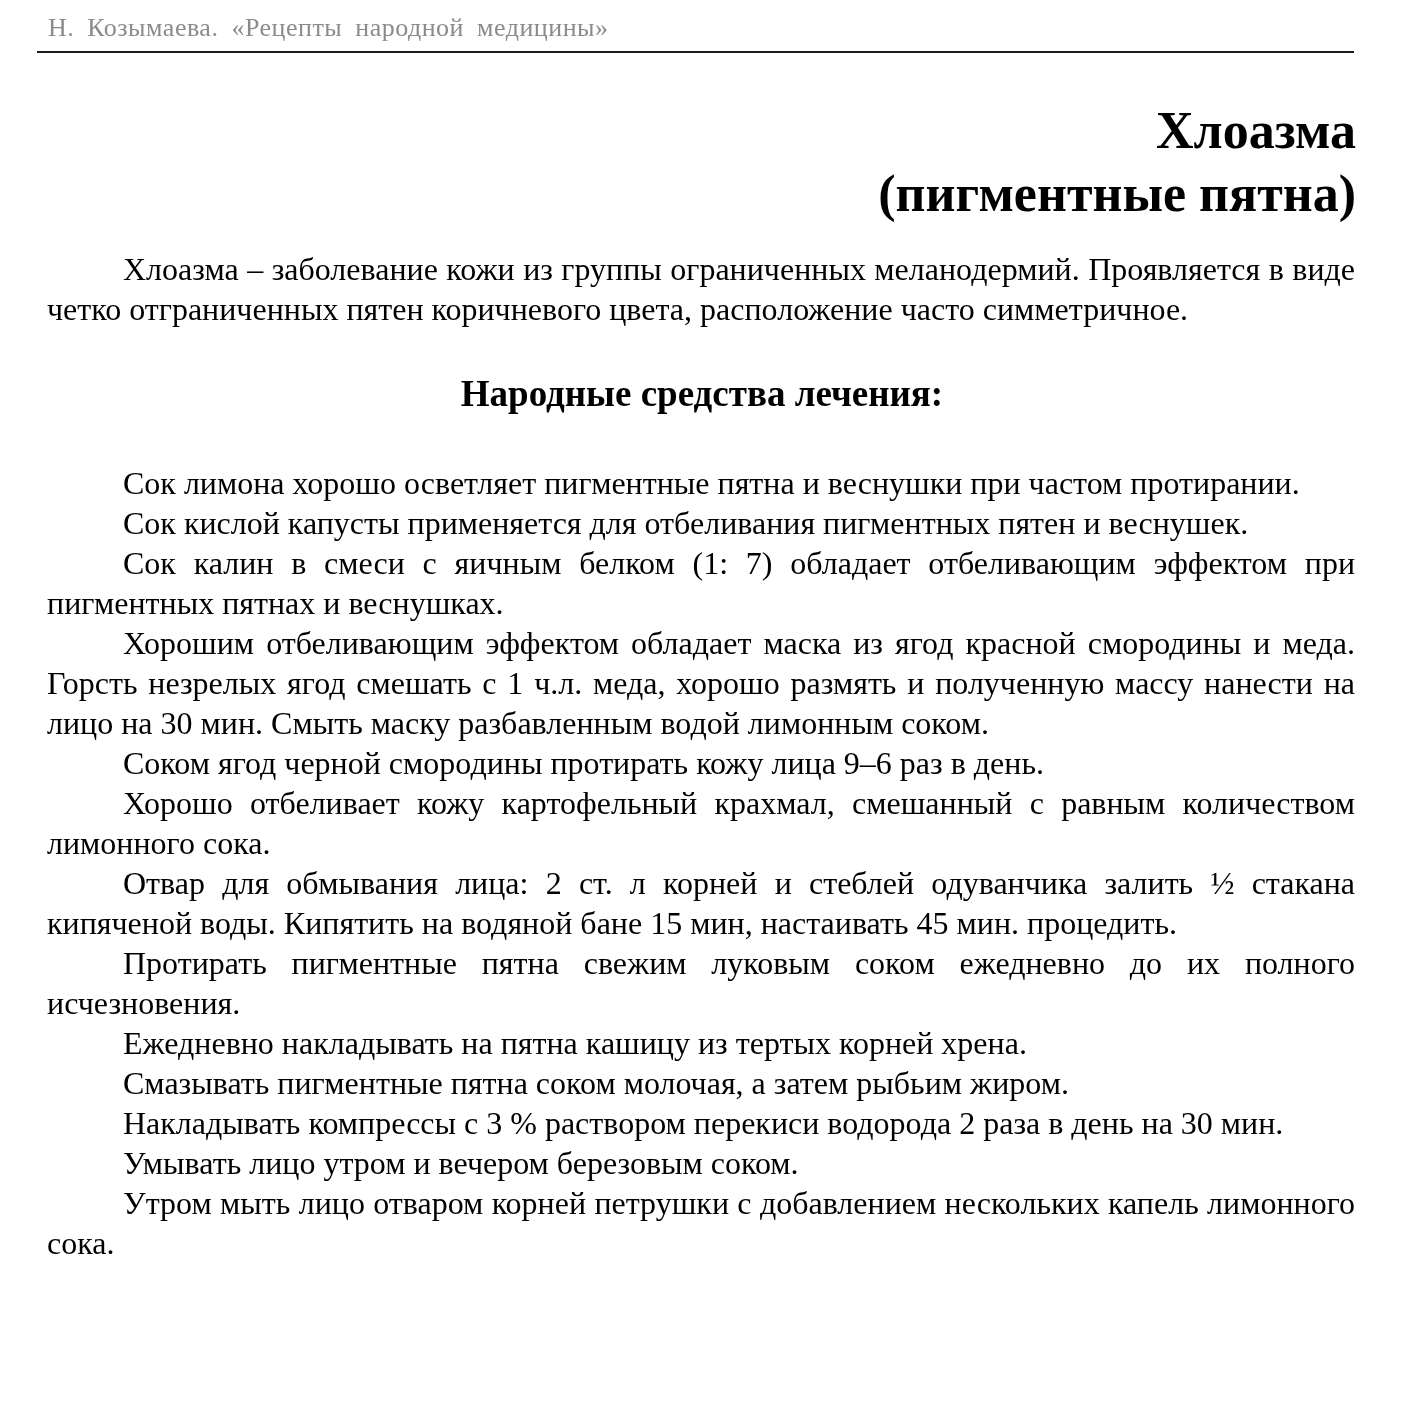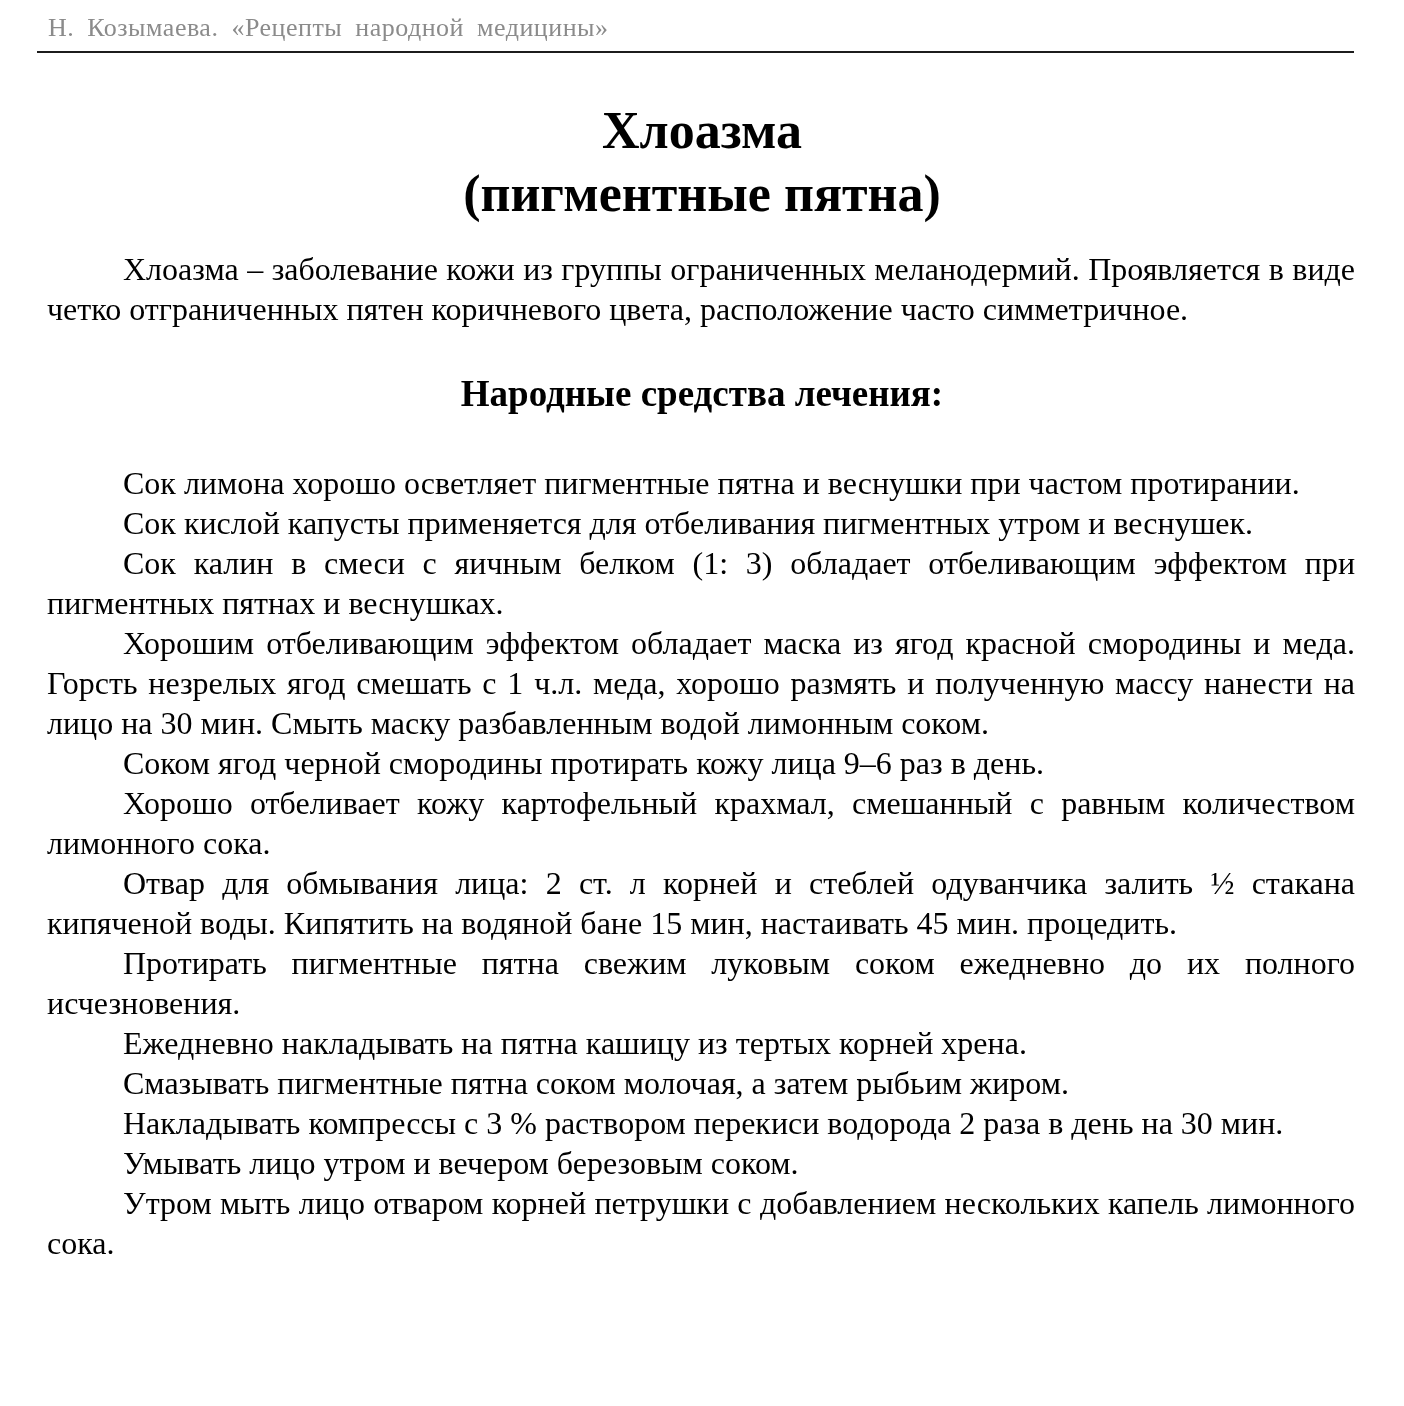--- a/index.html
+++ b/index.html
@@ -30,21 +30,21 @@
     letter-spacing: 0.5px;
   }
   .header-rule {
     border: none;
     border-top: 2px solid #1c1c1c;
     margin: 8px 50px 0 37px;
     height: 0;
   }
   .doc-title {
     margin: 46px 48px 0 48px;
-    text-align: center;
+    text-align: right;
     font-size: 52px;
     line-height: 63px;
     font-weight: bold;
     color: #000000;
   }
   .doc-title .title-line { display: block; }
   .body-text {
     margin: 0 49px 0 47px;
     font-size: 32px;
     line-height: 40px;
@@ -81,22 +81,22 @@
     <span class="title-line">Хлоазма</span>
     <span class="title-line">(пигментные пятна)</span>
   </h1>
 
   <p class="body-text intro">Хлоазма – заболевание кожи из группы ограниченных меланодермий. Проявляется в виде четко отграниченных пятен коричневого цвета, расположение часто симметричное.</p>
 
   <h2 class="section-subtitle">Народные средства лечения:</h2>
 
   <section class="remedies">
     <p class="body-text">Сок лимона хорошо осветляет пигментные пятна и веснушки при частом протирании.</p>
-    <p class="body-text">Сок кислой капусты применяется для отбеливания пигментных утром и веснушек.</p>
-    <p class="body-text">Сок калин в смеси с яичным белком (1: 3) обладает отбеливающим эффектом при пигментных пятнах и веснушках.</p>
+    <p class="body-text">Сок кислой капусты применяется для отбеливания пигментных пятен и веснушек.</p>
+    <p class="body-text">Сок калин в смеси с яичным белком (1: 7) обладает отбеливающим эффектом при пигментных пятнах и веснушках.</p>
     <p class="body-text">Хорошим отбеливающим эффектом обладает маска из ягод красной смородины и меда. Горсть незрелых ягод смешать с 1 ч.л. меда, хорошо размять и полученную массу нанести на лицо на 30 мин. Смыть маску разбавленным водой лимонным соком.</p>
     <p class="body-text">Соком ягод черной смородины протирать кожу лица 9–6 раз в день.</p>
     <p class="body-text">Хорошо отбеливает кожу картофельный крахмал, смешанный с равным количеством лимонного сока.</p>
     <p class="body-text">Отвар для обмывания лица: 2 ст. л корней и стеблей одуванчика залить ½ стакана кипяченой воды. Кипятить на водяной бане 15 мин, настаивать 45 мин. процедить.</p>
     <p class="body-text">Протирать пигментные пятна свежим луковым соком ежедневно до их полного исчезновения.</p>
     <p class="body-text">Ежедневно накладывать на пятна кашицу из тертых корней хрена.</p>
     <p class="body-text">Смазывать пигментные пятна соком молочая, а затем рыбьим жиром.</p>
     <p class="body-text">Накладывать компрессы с 3 % раствором перекиси водорода 2 раза в день на 30 мин.</p>
     <p class="body-text">Умывать лицо утром и вечером березовым соком.</p>
     <p class="body-text">Утром мыть лицо отваром корней петрушки с добавлением нескольких капель лимонного сока.</p>

